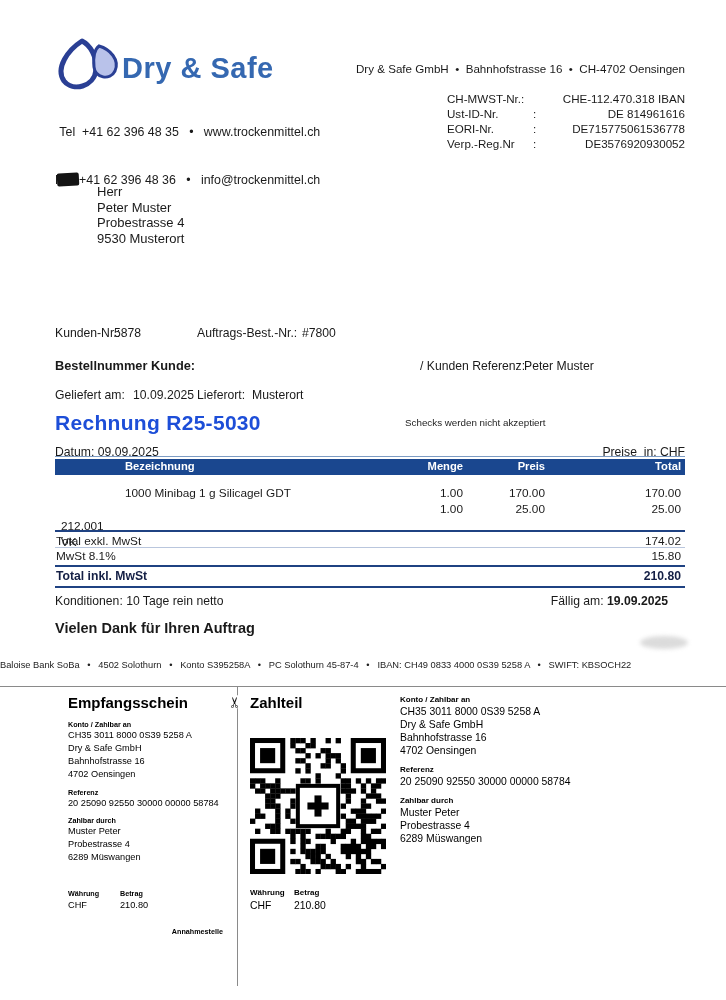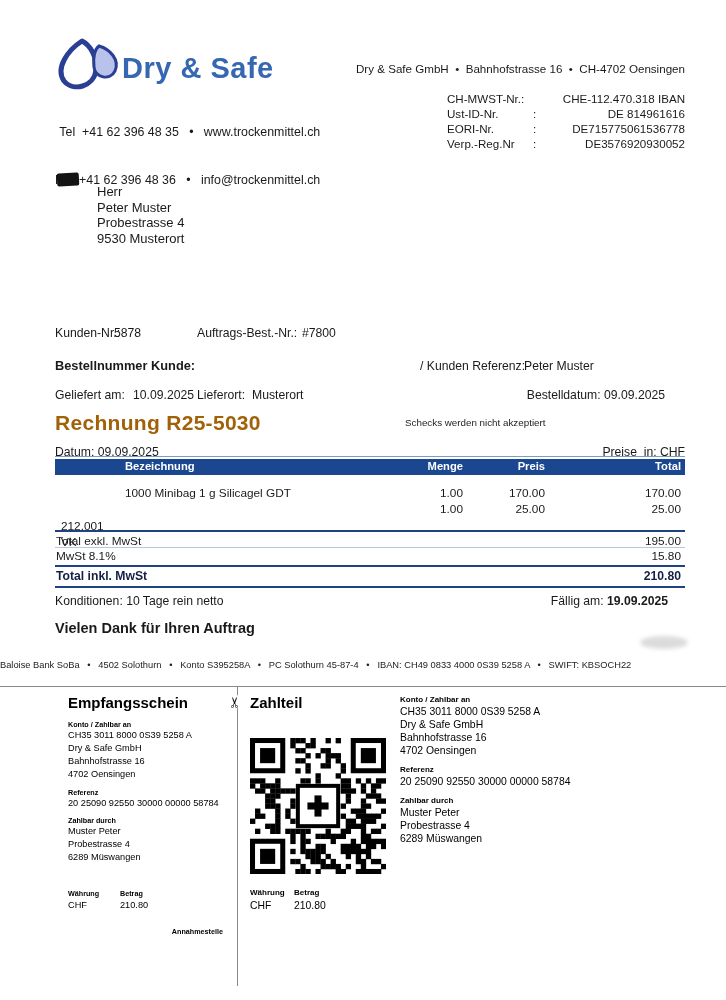--- a/index.html
+++ b/index.html
@@ -13,21 +13,21 @@
   
   .logo-text{font-size:29px;font-weight:bold;color:#3568b1;letter-spacing:.5px;}
   .company-line{font-size:11.6px;color:#1a1a1a;}
   .contact{font-size:12.4px;line-height:16px;text-align:right;}
   .taxrow{display:flex;width:238px;font-size:11.6px;line-height:15px;}
   .taxrow .tname{width:86px;}
   .taxrow .tcolon{width:10px;}
   .taxrow .tval{flex:1;text-align:right;}
   
   .body-sm{font-size:12.2px;}
-  .title{font-size:21px;font-weight:bold;color:#a16207;letter-spacing:.3px;}
+  .title{font-size:21px;font-weight:bold;color:#1d4ed8;letter-spacing:.3px;}
   .note{font-size:9.8px;color:#222;}
   
   .thead{background:#1a478f;color:#ffffff;height:16px;}
   .thead span{font-size:11.2px;font-weight:bold;top:1px;}
   .cell-art{left:6px;width:60px;margin-top:33px;}
   .cell-bez{left:70px;width:250px;}
   .cell-menge{left:330px;width:78px;text-align:right;}
   .cell-preis{left:412px;width:78px;text-align:right;}
   .cell-total{left:500px;width:126px;text-align:right;}
   .trow span{font-size:11.8px;}
@@ -109,24 +109,20 @@
   <div class="abs body-sm" style="left:302px;top:326px;">#7800</div>
 
   <div class="abs body-sm b" style="left:55px;top:358px;font-size:12.8px;">Bestellnummer Kunde:</div>
   <div class="abs body-sm" style="left:420px;top:359px;">/ Kunden Referenz:</div>
   <div class="abs body-sm" style="left:524px;top:359px;">Peter Muster</div>
 
   <div class="abs body-sm" style="left:55px;top:388px;">Geliefert am:</div>
   <div class="abs body-sm" style="left:133px;top:388px;">10.09.2025</div>
   <div class="abs body-sm" style="left:197px;top:388px;">Lieferort:</div>
   <div class="abs body-sm" style="left:252px;top:388px;">Musterort</div>
-  <div class="abs body-sm r" style="right:61px;top:388px;width:220px;">
-    <span>Bestelldatum:</span>
-    <span>09.09.2025</span>
-  </div>
 
   <div class="abs title" style="left:55px;top:411px;">Rechnung R25-5030</div>
   <div class="abs note" style="left:405px;top:417px;">Schecks werden nicht akzeptiert</div>
 
   <div class="abs body-sm" style="left:55px;top:445px;">
     <span>Datum:</span>
     <span>09.09.2025</span>
   </div>
   <div class="abs body-sm r pre" style="right:41px;top:445px;width:200px;">Preise  in: CHF</div>
 
@@ -151,21 +147,21 @@
     <span class="abs cell-art">VK</span>
     <span class="abs cell-menge">1.00</span>
     <span class="abs cell-preis">25.00</span>
     <span class="abs cell-total">25.00</span>
   </div>
 
   <div class="abs rule" style="left:55px;top:530px;width:630px;"></div>
 
   <div class="abs totrow" style="left:55px;top:534px;width:630px;height:14px;">
     <span class="abs" style="left:1px;">Total exkl. MwSt</span>
-    <span class="abs cell-total">195.00</span>
+    <span class="abs cell-total">174.02</span>
   </div>
   <div class="abs rule-thin" style="left:55px;top:547px;width:630px;"></div>
   <div class="abs totrow" style="left:55px;top:549px;width:630px;height:14px;">
     <span class="abs" style="left:1px;">MwSt 8.1%</span>
     <span class="abs cell-total">15.80</span>
   </div>
 
   <div class="abs rule" style="left:55px;top:565px;width:630px;height:1.5px;"></div>
   <div class="abs totrow grand" style="left:55px;top:569px;width:630px;height:15px;">
     <span class="abs" style="left:1px;">Total inkl. MwSt</span>

